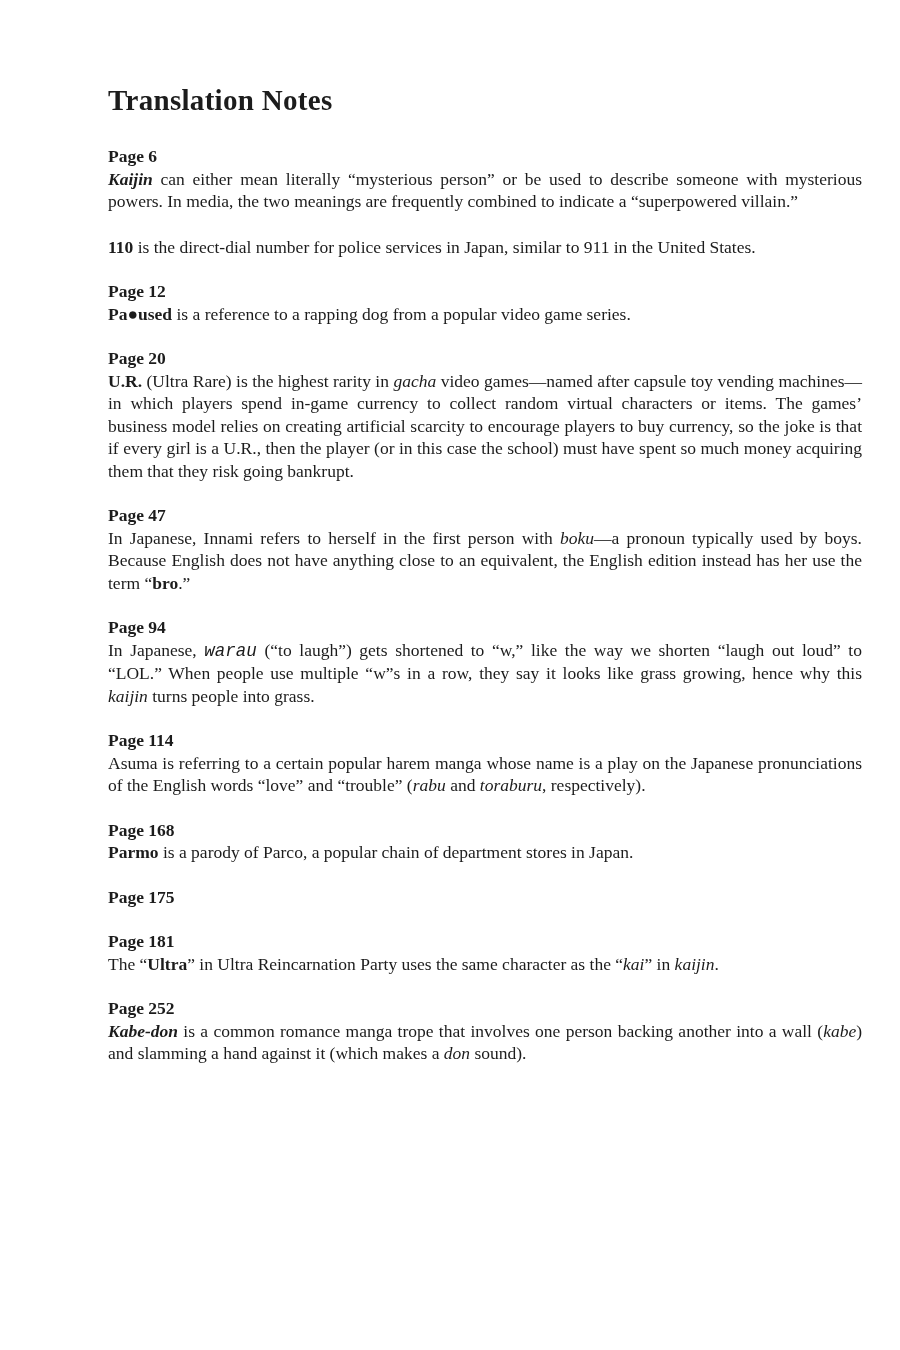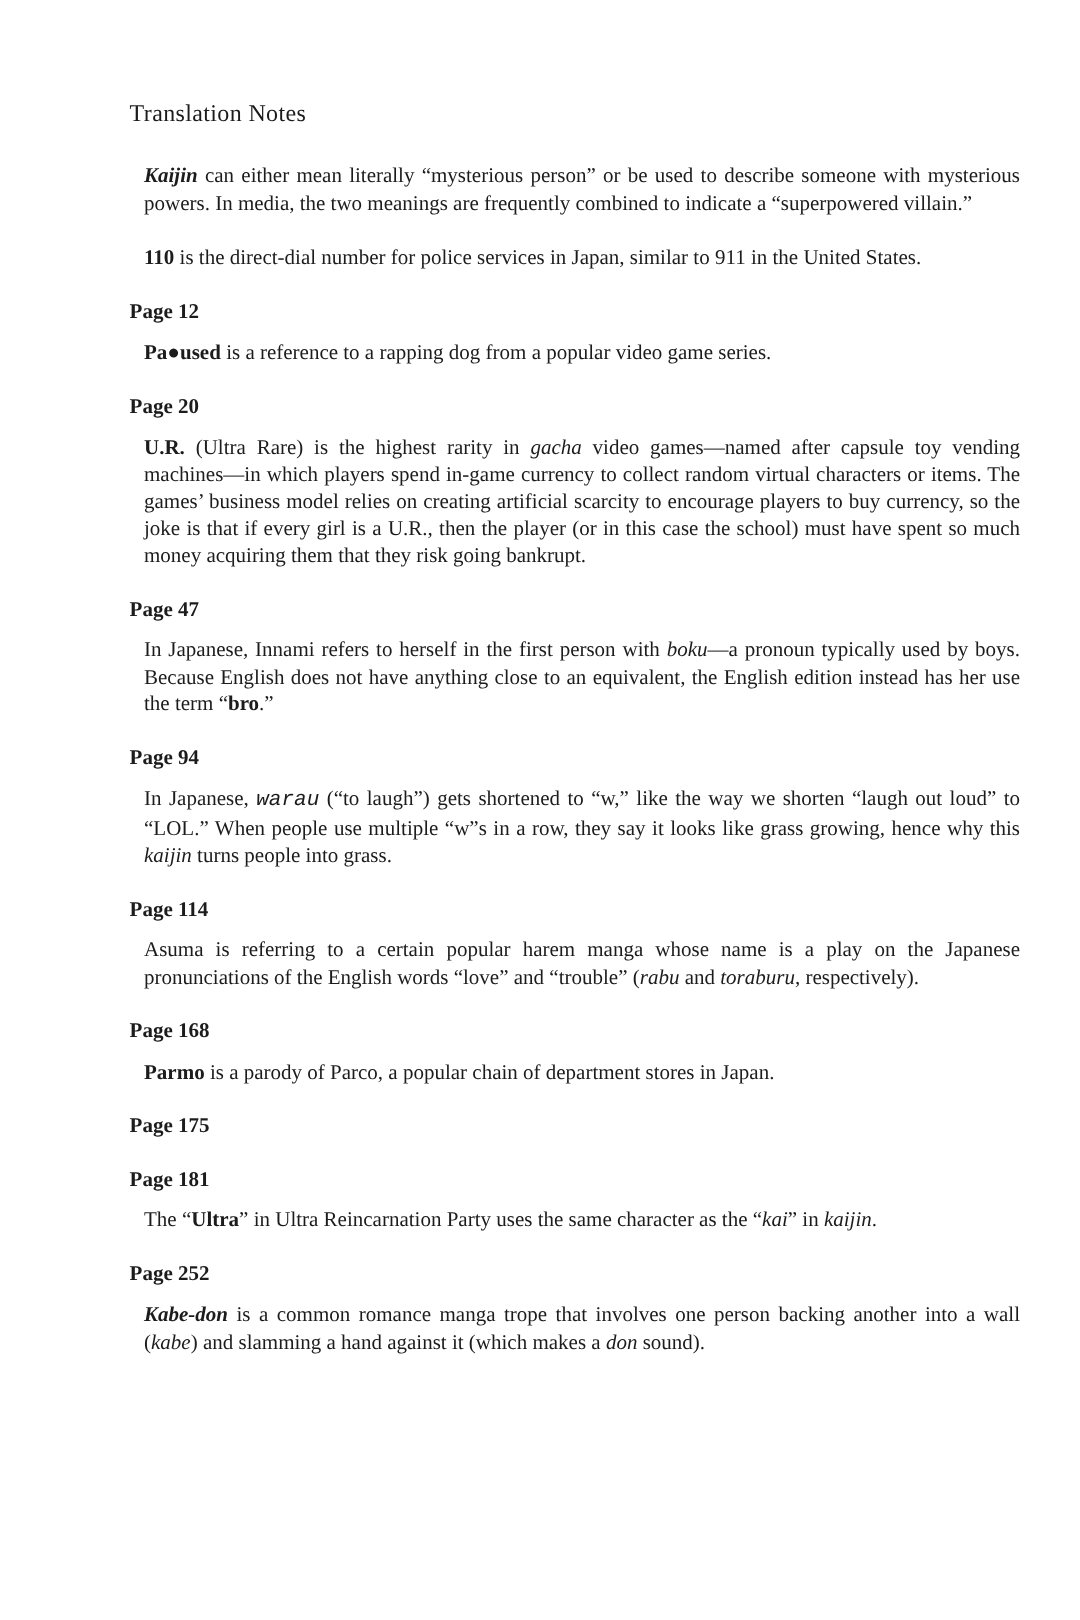--- a/index.html
+++ b/index.html
@@ -15,51 +15,52 @@
     color: #1c1c1c;
     overflow: hidden;
   }
   .page-content {
     position: absolute;
     left: 108px;
     top: 84px;
     width: 754px;
   }
   .doc-title {
-    font-size: 20px;
-    font-weight: normal;
+    font-size: 29px;
+    font-weight: bold;
     letter-spacing: 0.3px;
     margin: 0 0 28px 0;
     line-height: 1.15;
   }
   .note {
     margin-bottom: 22px;
   }
   .note-heading {
     font-weight: bold;
     font-size: 17.5px;
     line-height: 22.5px;
   }
   .note p {
-    margin: 12px;
+    margin: 0;
     font-size: 17.5px;
     line-height: 22.5px;
     text-align: justify;
   }
   .note p + p {
     margin-top: 23px;
   }
 </style>
 </head>
 <body>
 
 <div class="page-content">
   <h1 class="doc-title">Translation Notes</h1>
   <div>
       <section class="note">
+        <div class="note-heading">Page 6</div>
         <p><span style="font-weight: bold; font-style: italic;">Kaijin</span><span> can either mean literally “mysterious person” or be used to describe someone with mysterious powers. In media, the two meanings are frequently combined to indicate a “superpowered villain.”</span></p>
         <p><span style="font-weight: bold;">110</span><span> is the direct-dial number for police services in Japan, similar to 911 in the United States.</span></p>
       </section>
       <section class="note">
         <div class="note-heading">Page 12</div>
         <p><span style="font-weight: bold;">Pa●used</span><span> is a reference to a rapping dog from a popular video game series.</span></p>
       </section>
       <section class="note">
         <div class="note-heading">Page 20</div>
         <p><span style="font-weight: bold;">U.R.</span><span> (Ultra Rare) is the highest rarity in </span><span style="font-style: italic;">gacha</span><span> video games—named after capsule toy vending machines—in which players spend in-game currency to collect random virtual characters or items. The games’ business model relies on creating artificial scarcity to encourage players to buy currency, so the joke is that if every girl is a U.R., then the player (or in this case the school) must have spent so much money acquiring them that they risk going bankrupt.</span></p>

